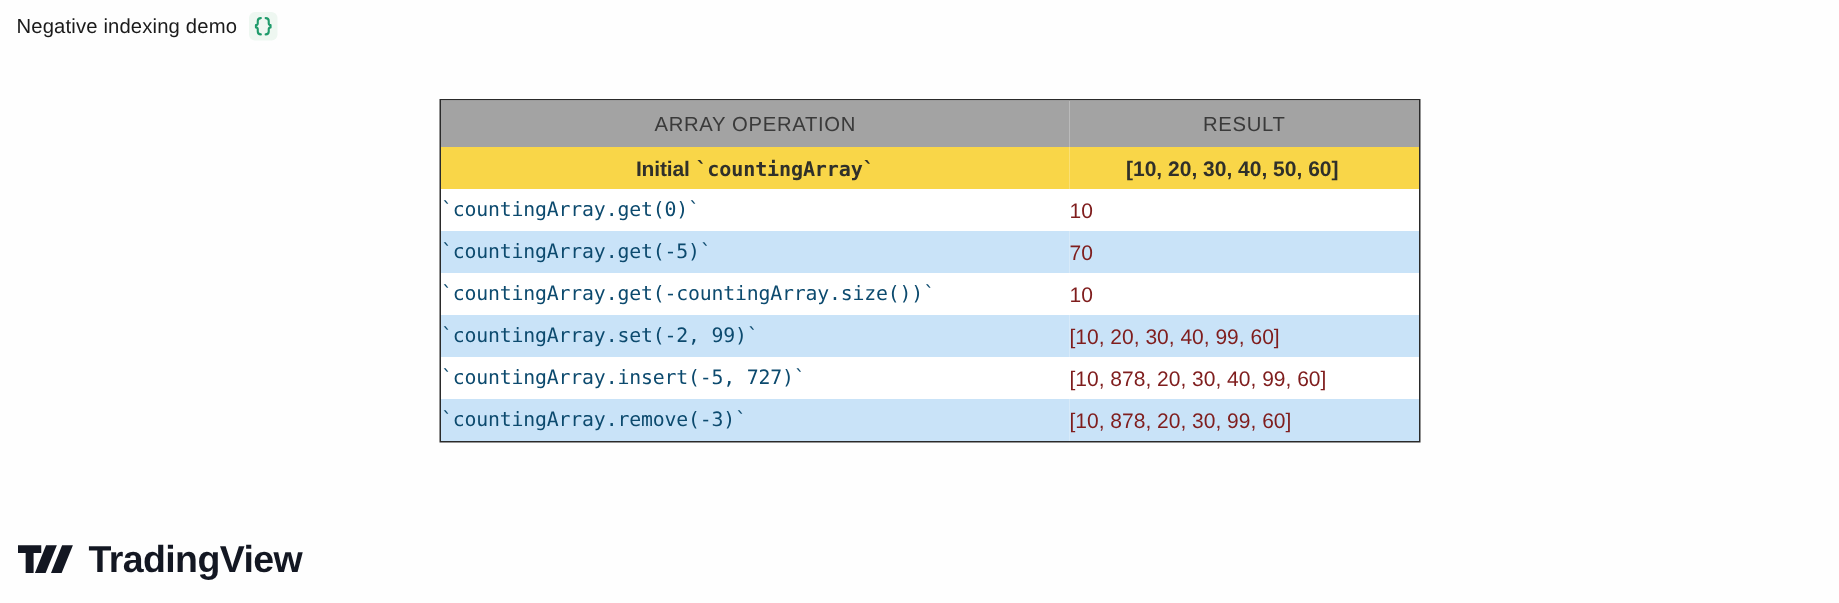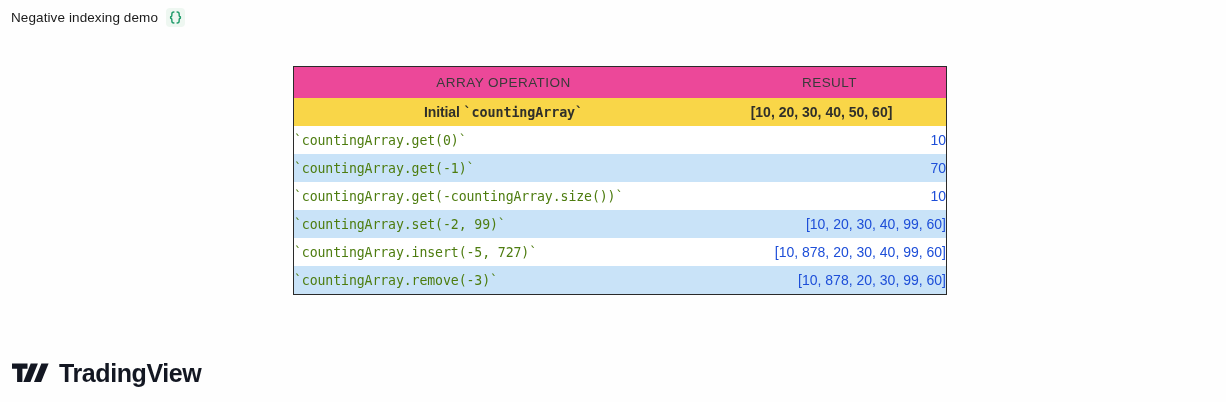--- a/index.html
+++ b/index.html
@@ -64,41 +64,41 @@
     padding: 0;
     border: 0;
     height: 28px;
     vertical-align: middle;
     font-weight: normal;
   }
 
   
   tr.head th {
     height: 31px;
-    background: #ec4899;
+    background: #a3a3a3;
     text-align: center;
     font-size: 13.5px;
     color: #3a3a3a;
     letter-spacing: 0.45px;
   }
 
   
   td.op {
     font-family: "DejaVu Sans Mono", monospace;
     font-size: 13.2px;
-    color: #4d7c0f;
+    color: #0c4a6e;
     padding-left: 5px;
     text-align: left;
     white-space: nowrap;
     letter-spacing: -0.1px;
   }
   td.res {
     font-size: 14px;
-    color: #1d4ed8;
-    text-align: right;
+    color: #7f1d1d;
+    text-align: left;
     padding-right: 9px;
     white-space: nowrap;
   }
 
   
   tr.initial td {
     background: #f9d648;
   }
   tr.initial td.op {
     text-align: center;
@@ -175,21 +175,21 @@
       <tr class="initial">
         <td class="op"><span>Initial</span> <span class="mono">`countingArray`</span></td>
         <td class="res">[10, 20, 30, 40, 50, 60]</td>
       </tr>
 
       <tr class="plain">
         <td class="op">`countingArray.get(0)`</td>
         <td class="res">10</td>
       </tr>
       <tr class="alt">
-        <td class="op">`countingArray.get(-1)`</td>
+        <td class="op">`countingArray.get(-5)`</td>
         <td class="res">70</td>
       </tr>
       <tr class="plain">
         <td class="op">`countingArray.get(-countingArray.size())`</td>
         <td class="res">10</td>
       </tr>
       <tr class="alt">
         <td class="op">`countingArray.set(-2, 99)`</td>
         <td class="res">[10, 20, 30, 40, 99, 60]</td>
       </tr>

